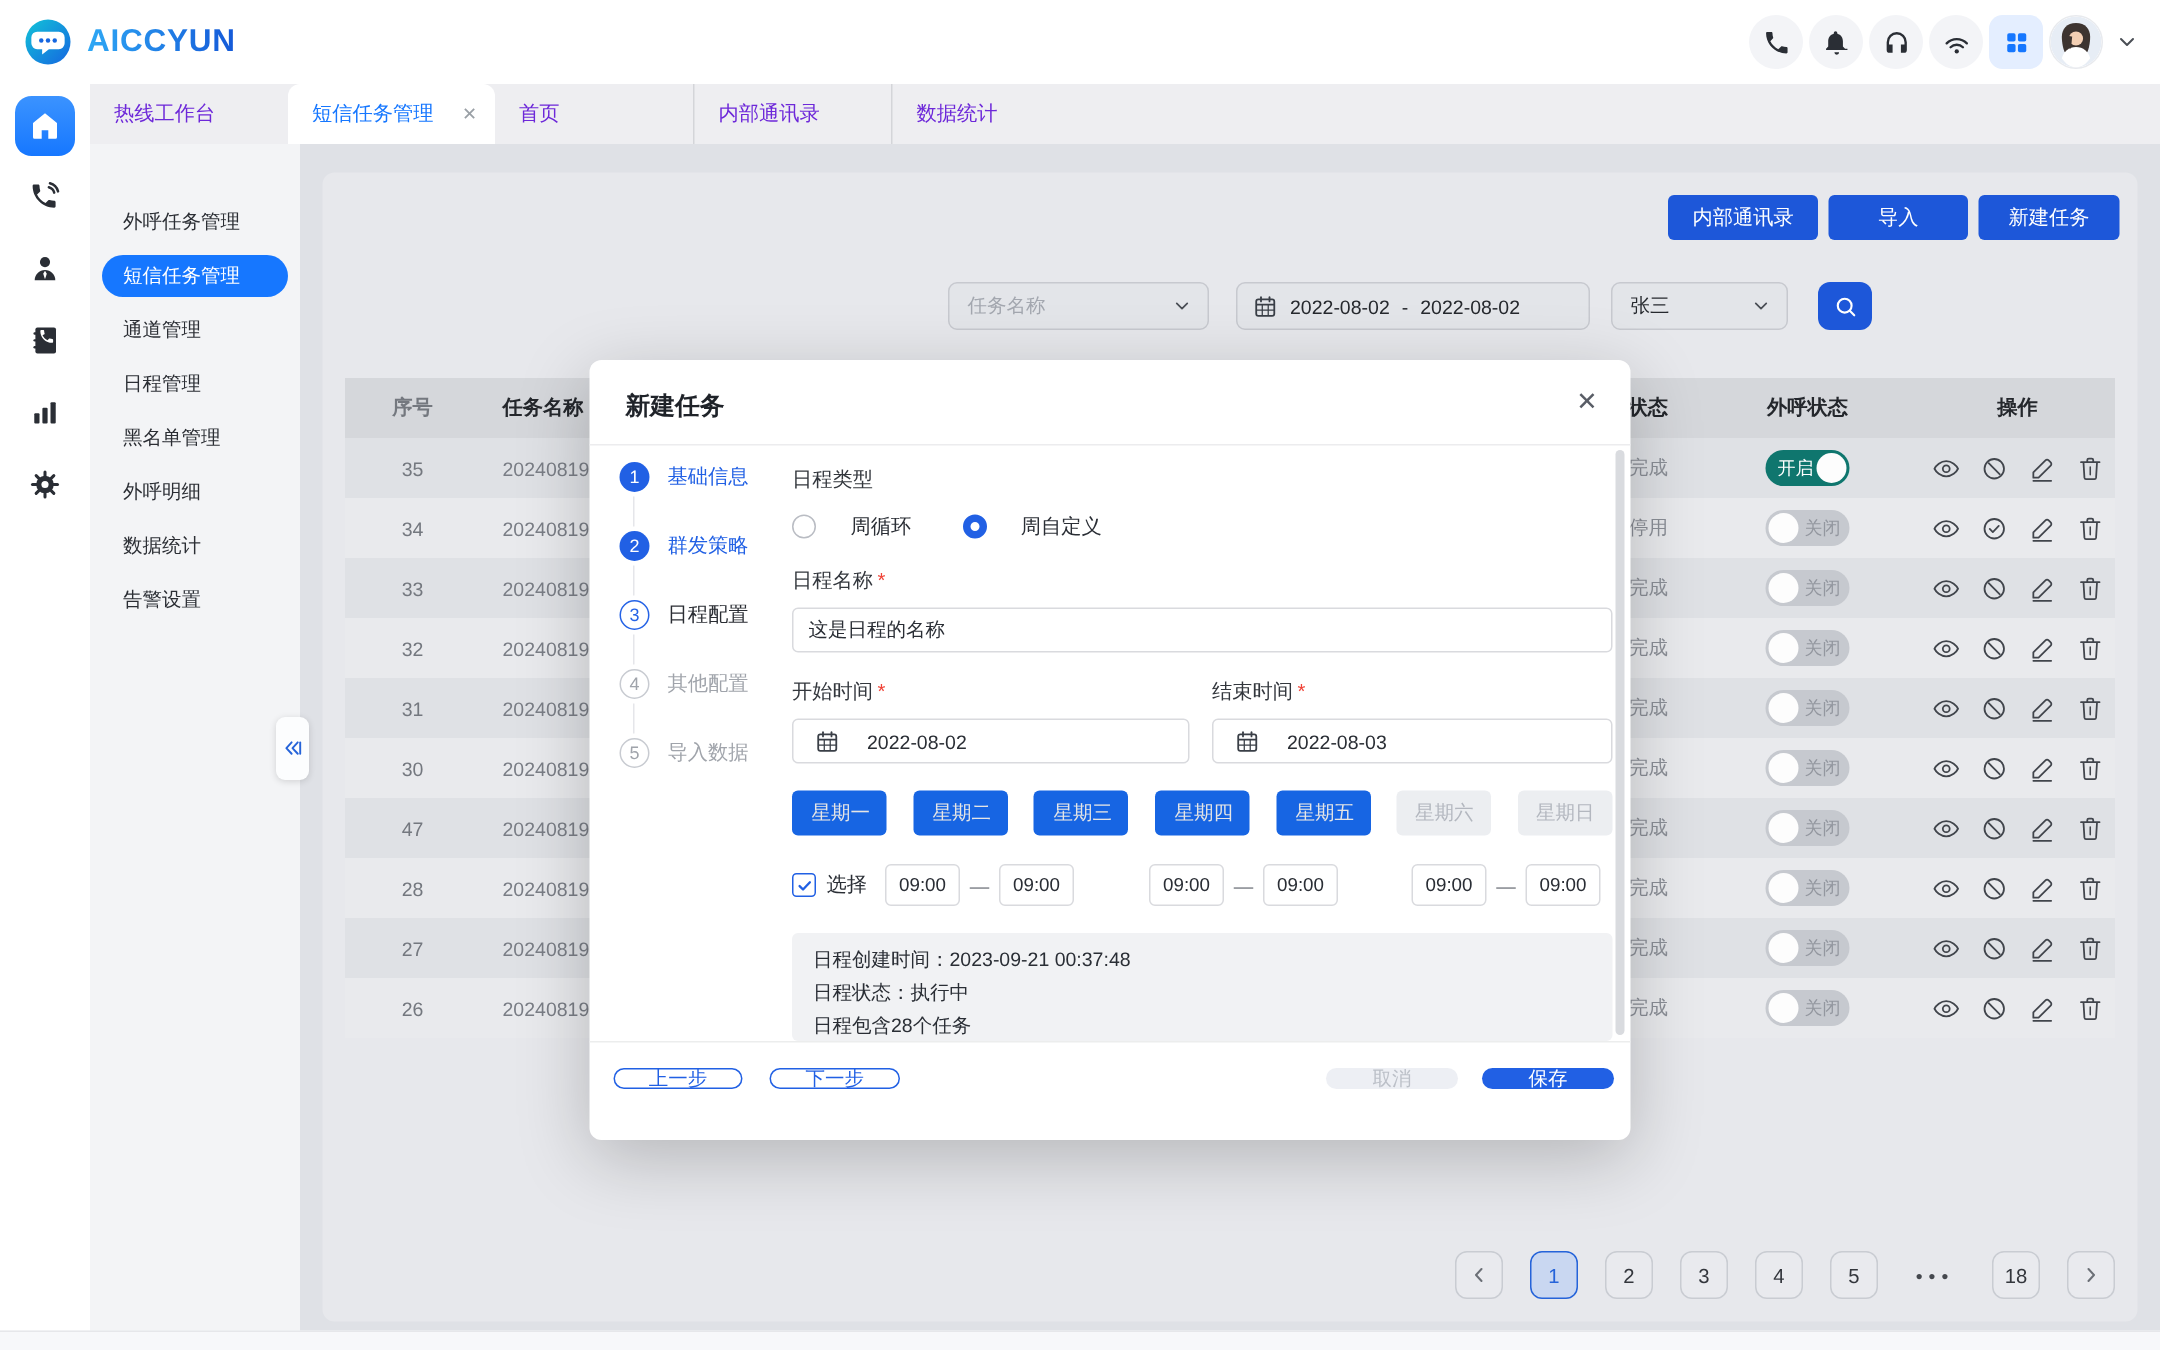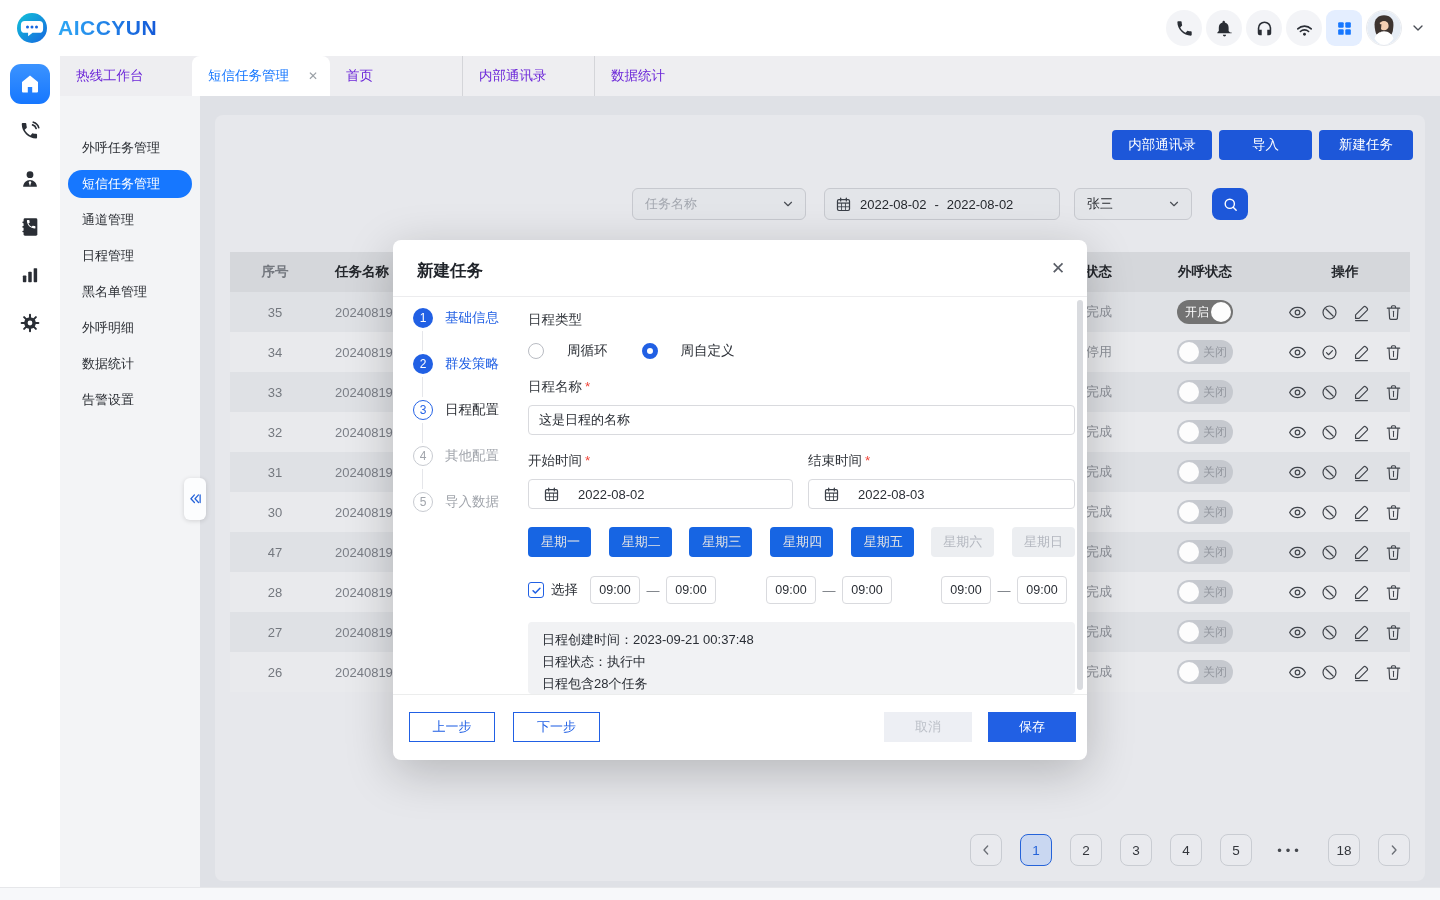--- a/index.html
+++ b/index.html
@@ -60,21 +60,21 @@
   .trow:nth-child(even){background:#dfe1e5;}
   .trow:nth-child(odd){background:#e9eaed;}
   .c-seq{text-align:center;color:#74787f;}
   .c-name{padding-left:15px;overflow:hidden;white-space:nowrap;}
   .c-status{text-align:right;padding-right:18px;color:#8b8f97;}
   .th-status{text-align:right;padding-right:18px;}
   .th-call,.c-call,.th-ops{text-align:center;}
   .c-call{display:flex;justify-content:center;}
   .c-ops{display:flex;justify-content:center;align-items:center;gap:13px;}
   .switch{position:relative;width:56px;height:24px;border-radius:12px;font-size:12px;display:flex;align-items:center;}
-  .switch.on{background:#737373;text-align:center;}
+  .switch.on{background:#0f766e;text-align:center;}
   .switch.on .sw-label{color:#fff;margin-left:8px;}
   .switch.on .knob{right:2px;}
   .switch.off{background:#c6c9cf;}
   .switch.off .sw-label{color:#93979f;margin-left:26px;}
   .switch.off .knob{left:2px;}
   .knob{position:absolute;top:2px;width:20px;height:20px;border-radius:50%;background:#fdfdfd;}
   
   .pager{position:absolute;top:719px;right:15px;display:flex;align-items:center;gap:18px;}
   .pbtn{width:32px;height:32px;box-sizing:border-box;border:1px solid #c9ccd2;border-radius:8px;background:#e9eaee;
     display:flex;align-items:center;justify-content:center;font-size:13.5px;color:#33363c;}
@@ -125,21 +125,21 @@
     display:flex;align-items:center;justify-content:center;}
   .cb-label{font-size:13.5px;color:#2a2e35;margin-left:7px;}
   .tgroup{display:flex;align-items:center;}
   .g1{margin-left:12px}.g2{margin-left:50px}.g3{margin-left:49px}
   .time{width:50px;height:28px;box-sizing:border-box;border:1px solid #d9dade;border-radius:4px;text-align:center;
     font-size:12.5px;color:#2a2e35;font-family:inherit;background:#fff;outline:none;padding:0;}
   .dash{width:26px;text-align:center;color:#73777e;font-size:13px;}
   .infobox{position:absolute;left:0;top:326px;width:547px;height:72px;box-sizing:border-box;background:#f1f2f4;
     border-radius:4px;padding:7px 14px;font-size:13px;color:#2a2e35;line-height:22px;}
   .m-footer{position:absolute;left:0;bottom:0;width:100%;height:66px;border-top:1px solid #eceded;box-sizing:border-box;}
-  .fbtn{position:absolute;top:17px;height:30px;border-radius:0;font-size:13px;font-family:inherit;
+  .fbtn{position:absolute;top:17px;height:14px;border-radius:13px;font-size:13px;font-family:inherit;
     display:flex;align-items:center;justify-content:center;box-sizing:border-box;border:none;}
   .ghost{background:#fff;border:1px solid #2160e4;color:#2160e4;}
   .b-prev{left:16px;width:86px;} .b-next{left:120px;width:87px;}
   .b-cancel{right:115px;width:88px;background:#edeff4;color:#bcc0c8;}
   .b-save{right:11px;width:88px;background:#2160e4;color:#fff;}
 </style>
 </head>
 <body>
 
 <svg width="0" height="0" style="position:absolute">

